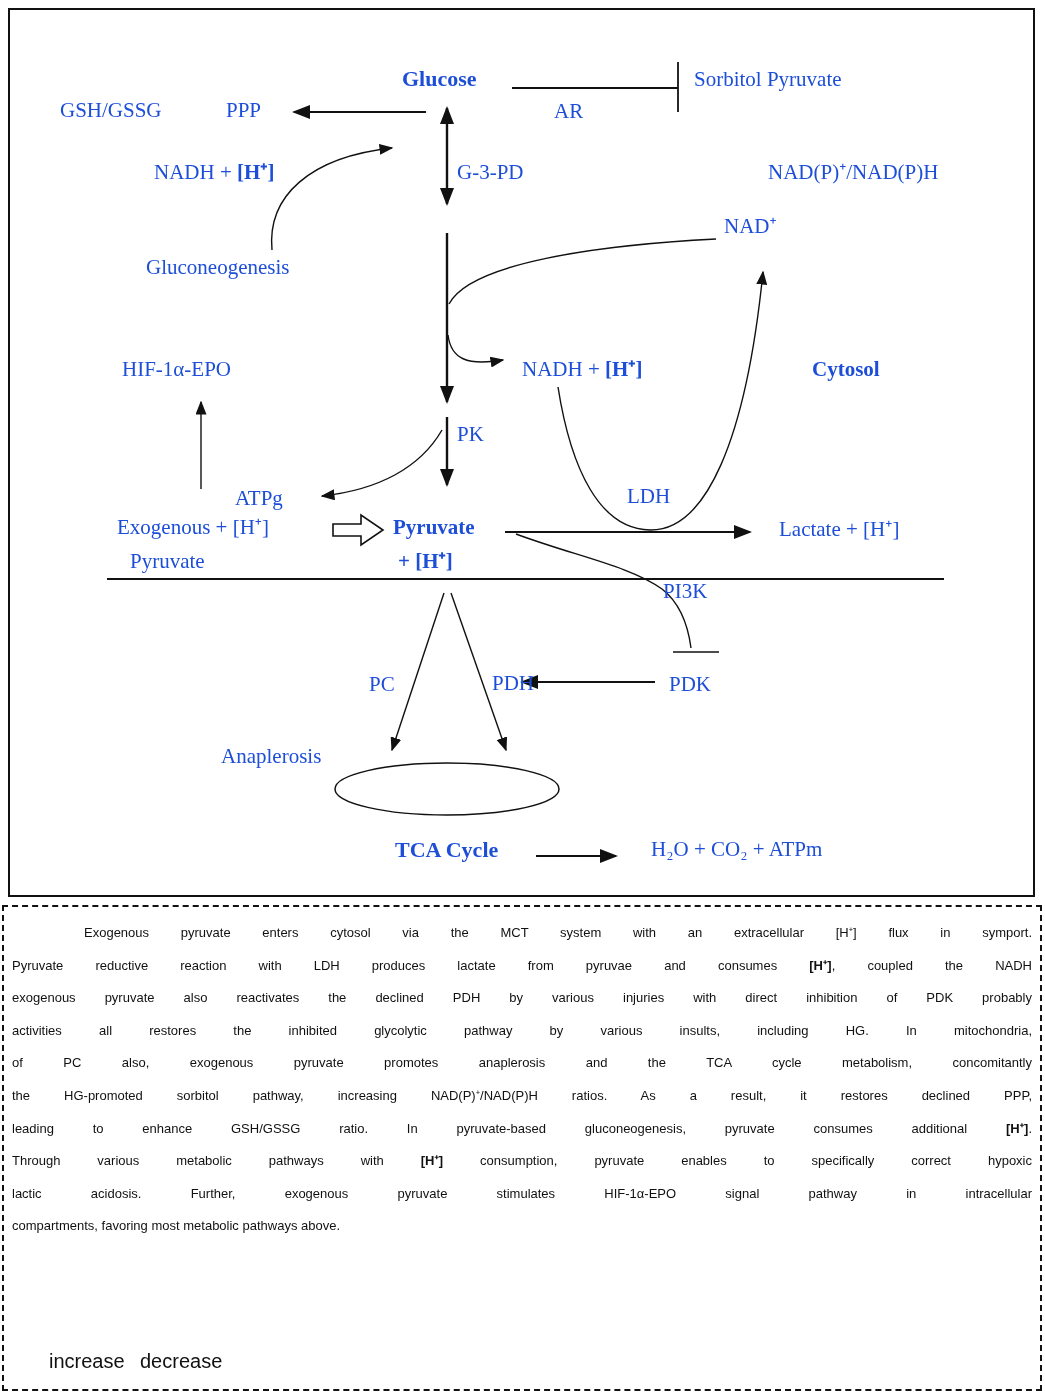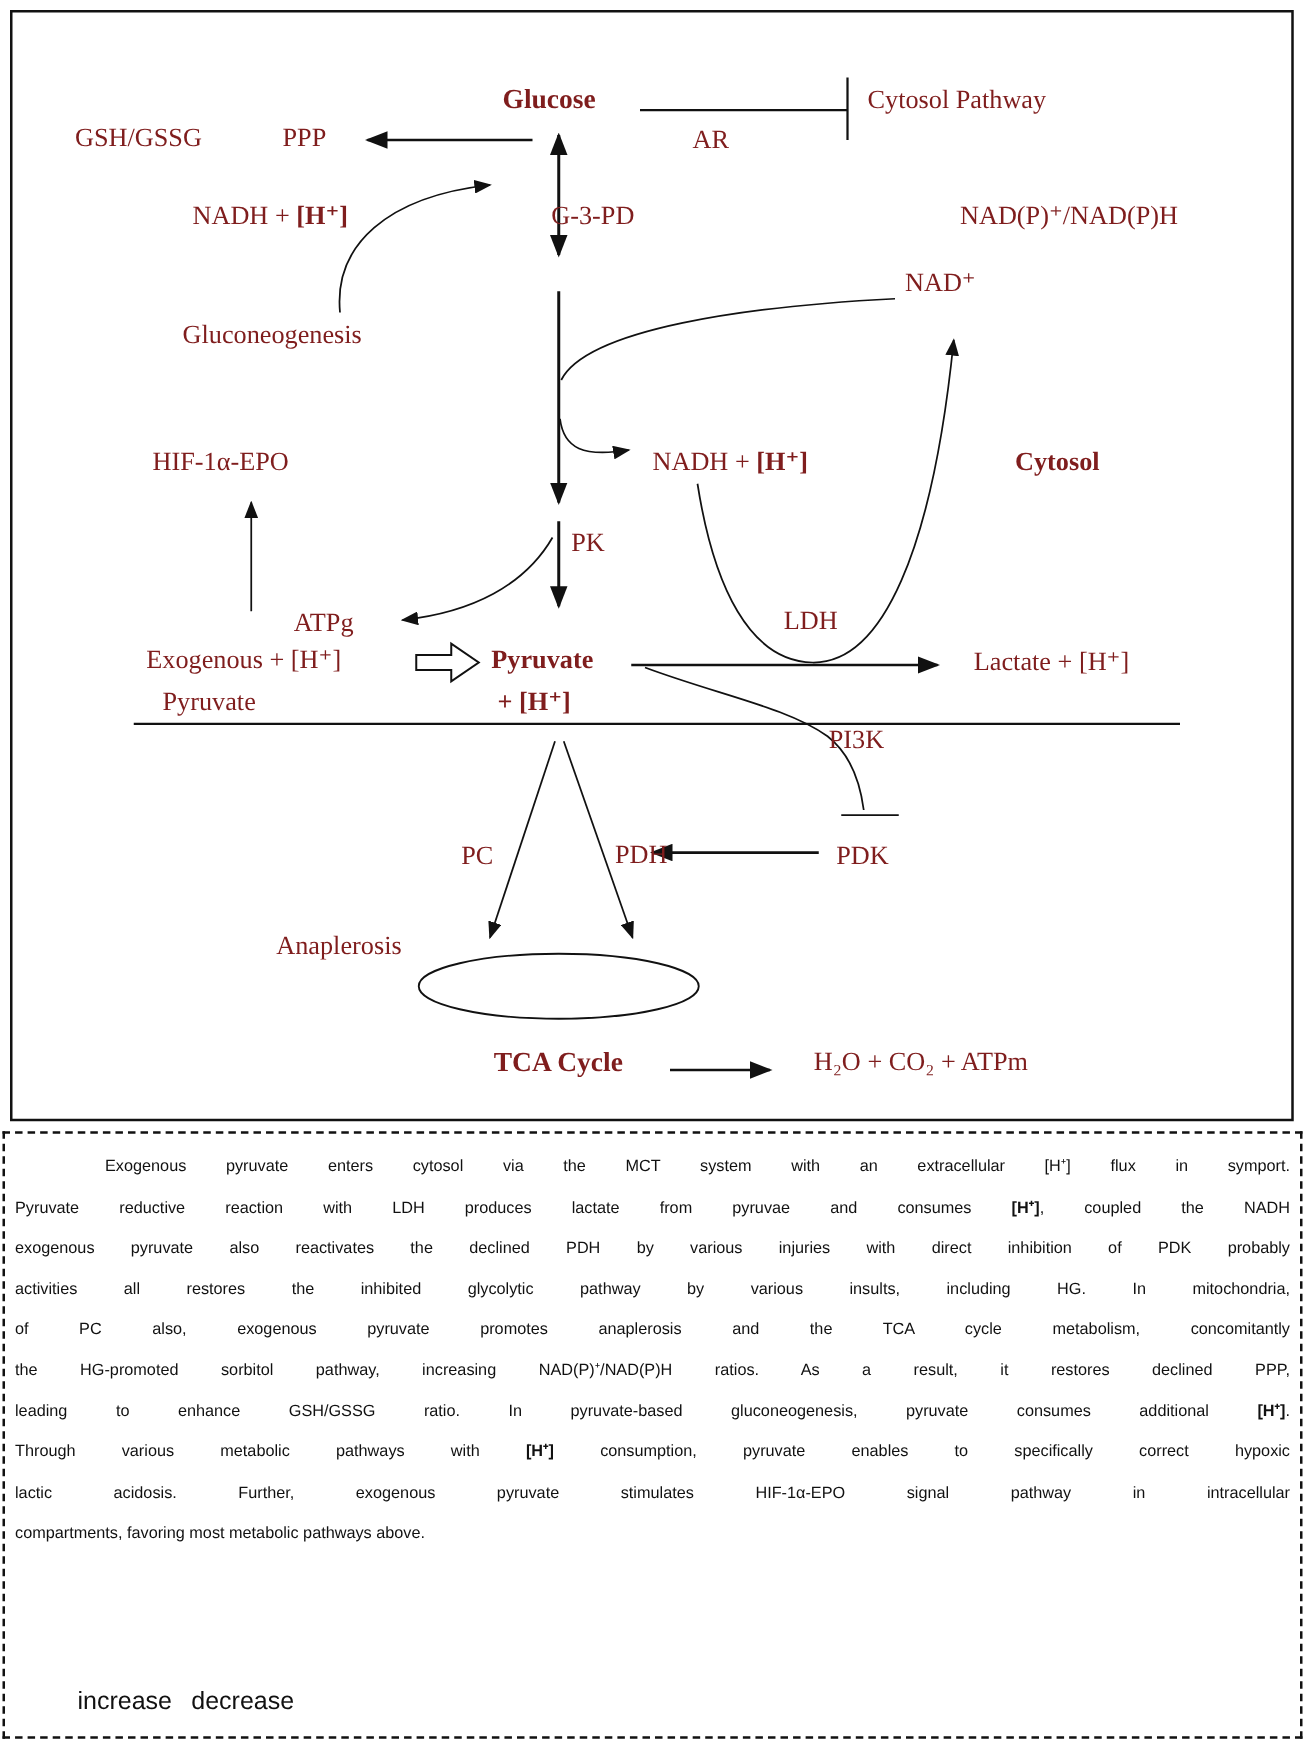--- a/index.html
+++ b/index.html
@@ -1,32 +1,32 @@
 <!DOCTYPE html>
 <html><head>
 <meta charset="utf-8">
 <style>
   html,body{margin:0;padding:0;background:#fff;}
   .page{position:relative;width:1045px;height:1394px;background:#fff;overflow:hidden;
         font-family:"Liberation Serif","DejaVu Serif",serif;color:#111;}
   .diagram-box{position:absolute;left:8px;top:8px;width:1027px;height:889px;
         border:2px solid #111;box-sizing:border-box;background:#fff;}
   svg.layer{position:absolute;left:0;top:0;pointer-events:none;}
-  .dl{position:absolute;white-space:nowrap;font-size:21px;line-height:1.1;color:#7f1d1d;}
+  .dl{position:absolute;white-space:nowrap;font-size:21px;line-height:1.1;color:#1d4ed8;font-family:Liberation Serif, serif;}
   .dl.b{font-weight:700;}
   .dl.big{font-size:22px;}
   .bseg{font-weight:700;}
   .caption-box{position:absolute;left:2px;top:905px;width:1040px;height:486px;
         border:2px dashed #111;box-sizing:border-box;padding:10px 8px 0 8px;background:#fff;}
   .cap-line{font-family:Liberation Sans, sans-serif;font-size:13px;
         line-height:32.6px;text-align:justify;text-align-last:justify;color:#111;}
   .cap-line.first{text-indent:72px;}
   .cap-line.last{text-align-last:left;}
   .legend-label{position:absolute;white-space:nowrap;
-        font-family:"Liberation Sans","DejaVu Sans",sans-serif;font-size:20px;color:#111;margin-left:13px;}
+        font-family:"Liberation Sans","DejaVu Sans",sans-serif;font-size:20px;color:#111;}
 </style>
 </head>
 <body>
 
 <div class="page">
 
   <div class="diagram-box"></div>
 
   <svg class="layer" width="1045" height="1394" viewBox="0 0 1045 1394">
     <defs>
@@ -80,26 +80,26 @@
 
       <polygon points="333,524 361,524 361,515 383,530 361,545 361,536 333,536" fill="#fff" stroke="#111" stroke-width="1.6"></polygon>
 
       <path d="M8,1363 H34" stroke-width="1.6" marker-end="url(#arrS)"></path>
       <path d="M92,1364 H127" stroke-width="1.4"></path>
       <path d="M127,1352 V1377" stroke-width="1.4"></path>
     </g>
   </svg>
 
   <div class="dl b big" style="left:402px;top:67px">Glucose</div>
-  <div class="dl" style="left:694px;top:68px">Cytosol Pathway</div>
+  <div class="dl" style="left:694px;top:68px">Sorbitol Pyruvate</div>
   <div class="dl" style="left:60px;top:99px">GSH/GSSG</div>
   <div class="dl" style="left:226px;top:99px">PPP</div>
   <div class="dl" style="left:554px;top:100px">AR</div>
   <div class="dl" style="left:154px;top:161px"><span>NADH + </span><span class="bseg">[H⁺]</span></div>
-  <div class="dl" style="left:441px;top:161px">G-3-PD</div>
+  <div class="dl" style="left:457px;top:161px">G-3-PD</div>
   <div class="dl" style="left:768px;top:161px">NAD(P)⁺/NAD(P)H</div>
   <div class="dl" style="left:146px;top:256px">Gluconeogenesis</div>
   <div class="dl" style="left:724px;top:215px">NAD⁺</div>
   <div class="dl" style="left:522px;top:358px"><span>NADH + </span><span class="bseg">[H⁺]</span></div>
   <div class="dl b" style="left:812px;top:358px">Cytosol</div>
   <div class="dl" style="left:122px;top:358px">HIF-1α-EPO</div>
   <div class="dl" style="left:457px;top:423px">PK</div>
   <div class="dl" style="left:235px;top:487px">ATPg</div>
   <div class="dl" style="left:627px;top:485px">LDH</div>
   <div class="dl" style="left:117px;top:516px">Exogenous + [H⁺]</div>

